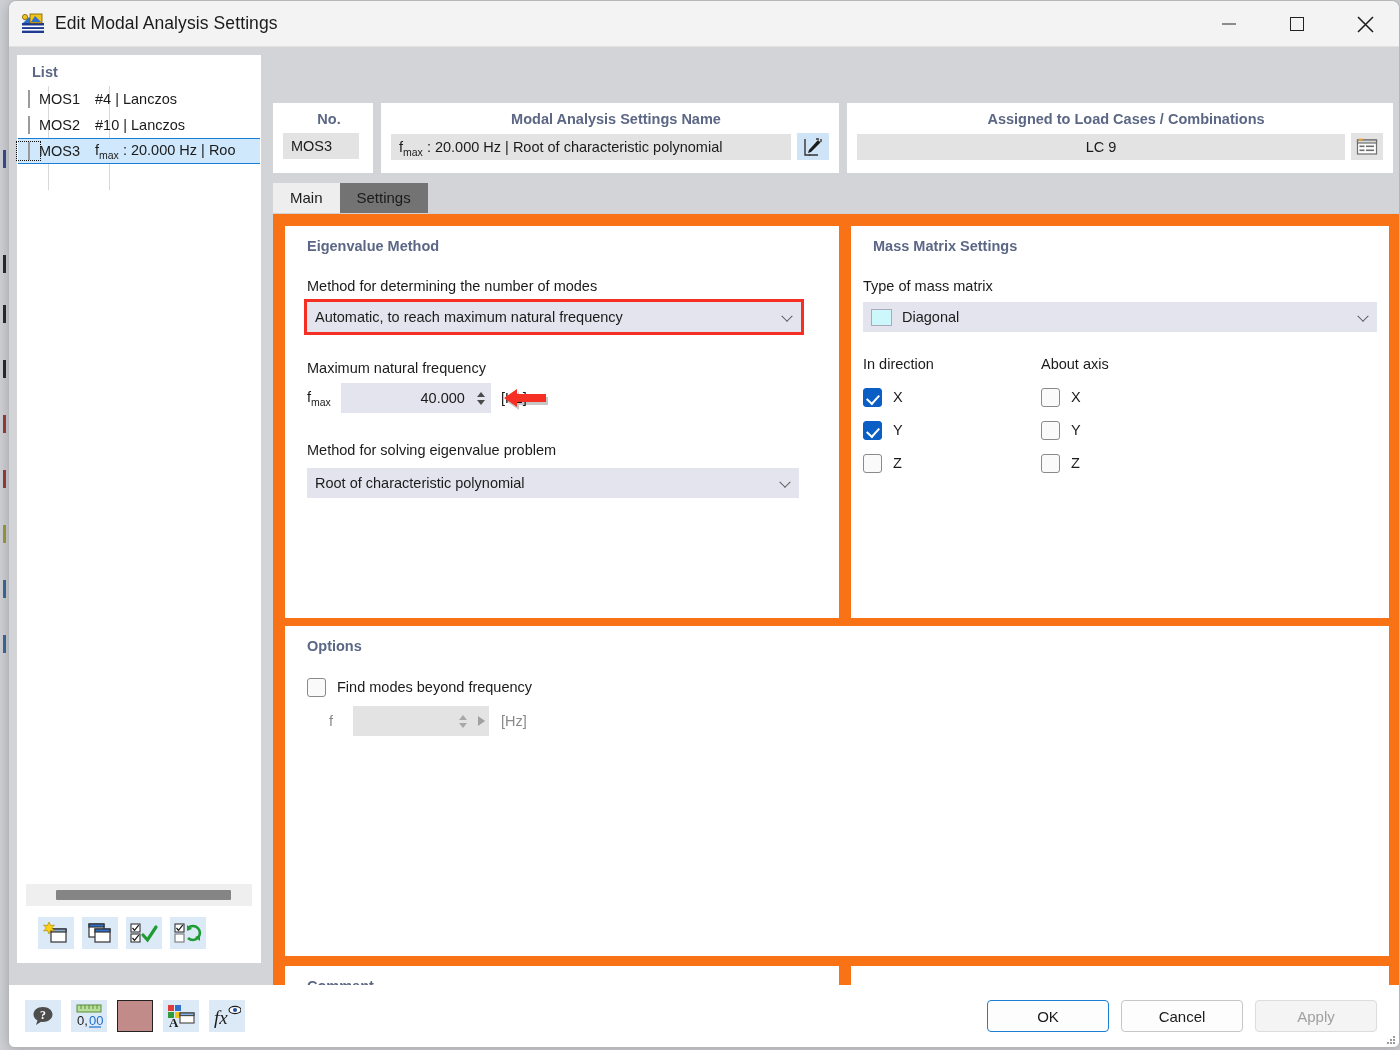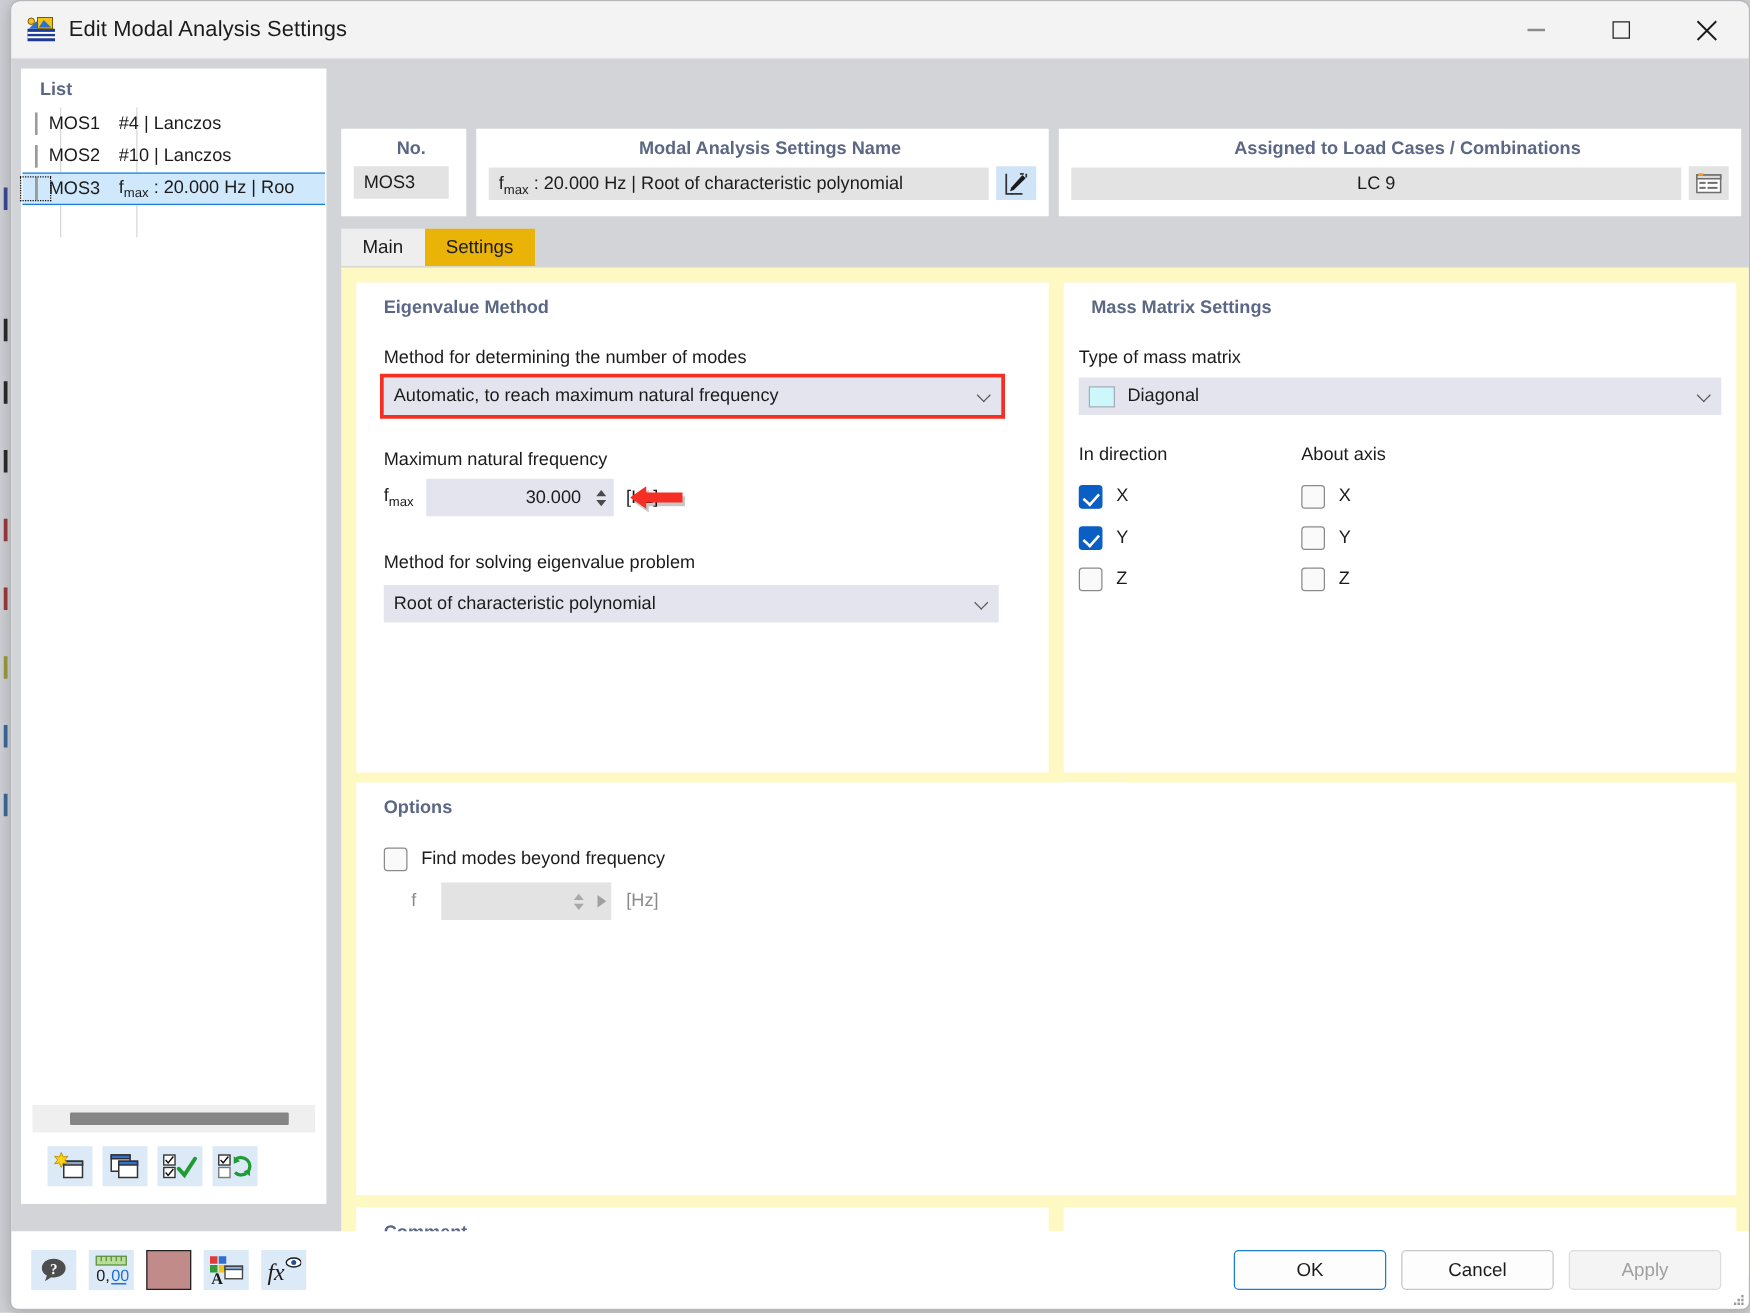--- a/index.html
+++ b/index.html
@@ -163,26 +163,26 @@
     display: flex; align-items: flex-end;
   }
   .tab {
     height: 30px; line-height: 30px;
     padding: 0 17px;
     font-size: 15px; color: #1b1b1b;
     background: #d2d4d8;
     text-align: center;
   }
   .tab.active { background: #eeeeee; }
-  .tab.inactive { background: #eab308; }
+  .tab.inactive { background: #737373; }
 
   .tabpage {
     position: absolute; left: 264px; top: 166px;
     width: 1128px; height: 808px;
-    background: #fef9c3;
+    background: #f97316;
     border-top: 1px solid #cfd1d5;
   }
 
   
   .group {
     position: absolute; background: #ffffff;
   }
   .group-title {
     font-size: 14.5px; font-weight: bold; color: #5b6785;
     padding: 12px 0 0 22px;
@@ -475,21 +475,21 @@
         <div class="combo redbox" style="position:absolute;left:22px;top:76px;width:494px;">
           <span>Automatic, to reach maximum natural frequency</span>
           <span class="chev"></span>
         </div>
 
         <div class="lbl" style="position:absolute;left:22px;top:134px;">Maximum natural frequency</div>
 
         <div style="position:absolute;left:22px;top:157px;display:flex;align-items:center;gap:10px;">
           <span class="lbl">f<span class="sub">max</span></span>
           <span class="spin">
-            <span class="val">30.000</span>
+            <span class="val">40.000</span>
             <span class="arrows">
               <span class="ar-up"></span>
               <span class="ar-down"></span>
             </span>
           </span>
           <span class="lbl">[Hz]</span>
         </div>
 
         <div class="lbl" style="position:absolute;left:22px;top:216px;">Method for solving eigenvalue problem</div>
 

